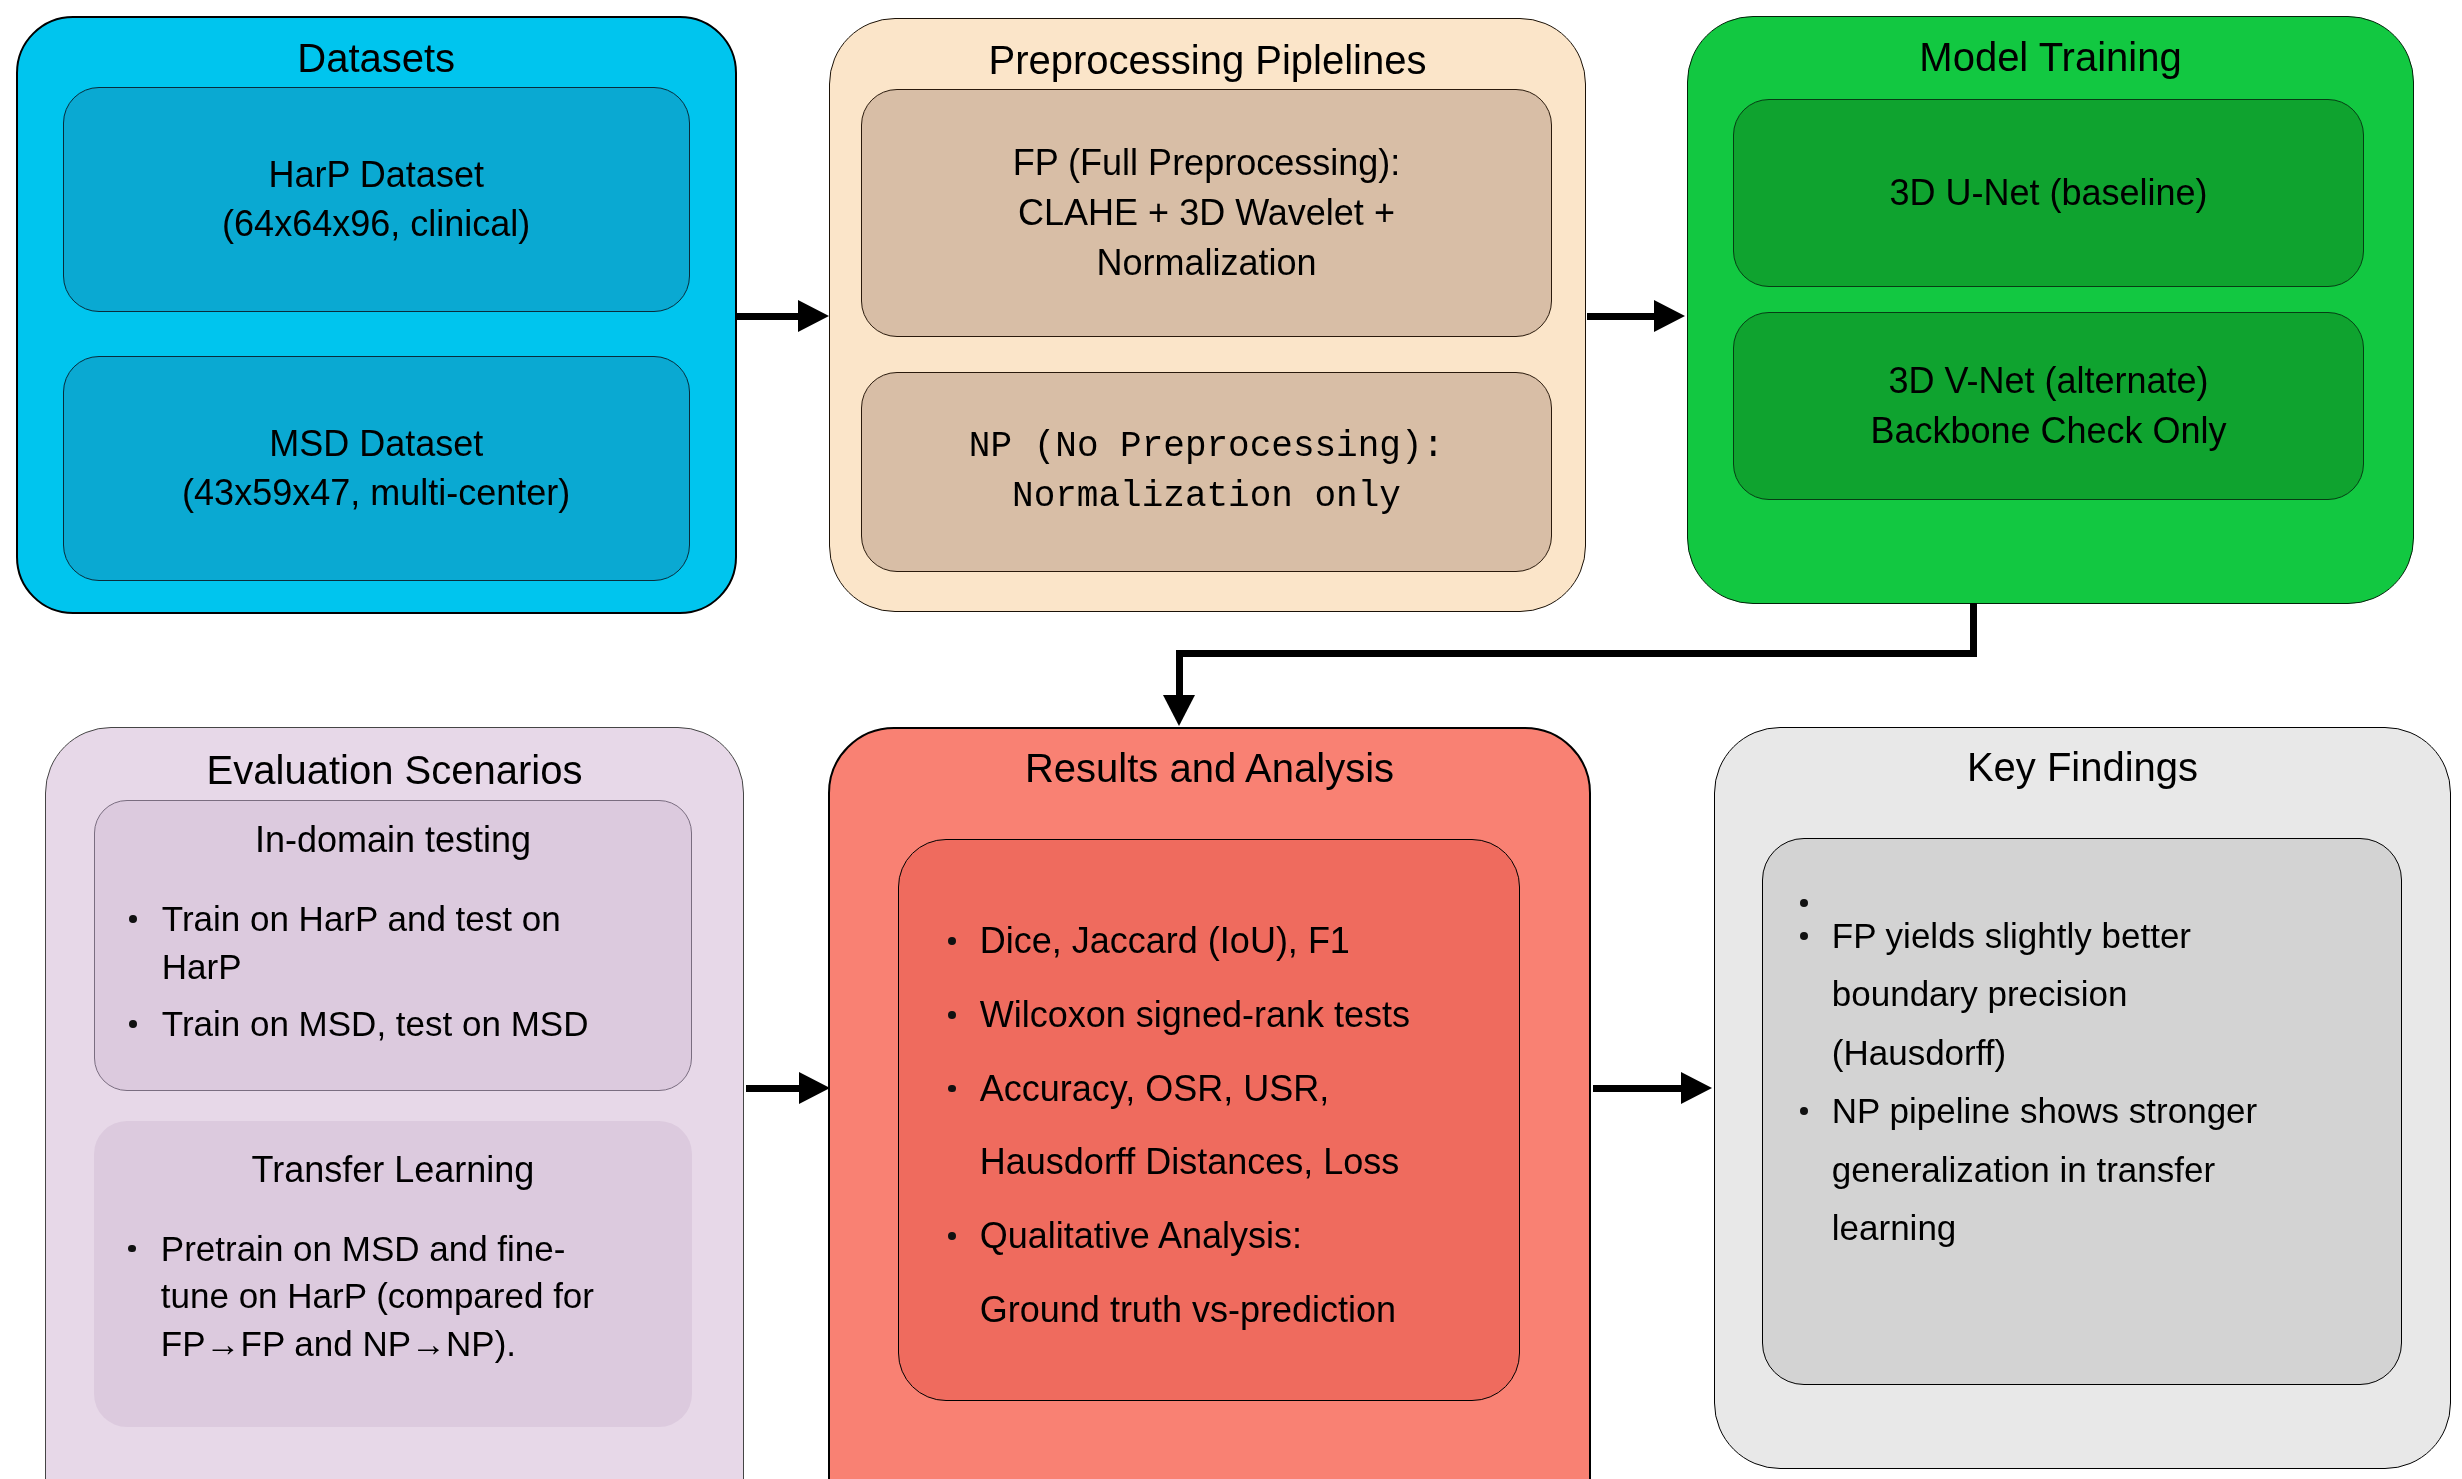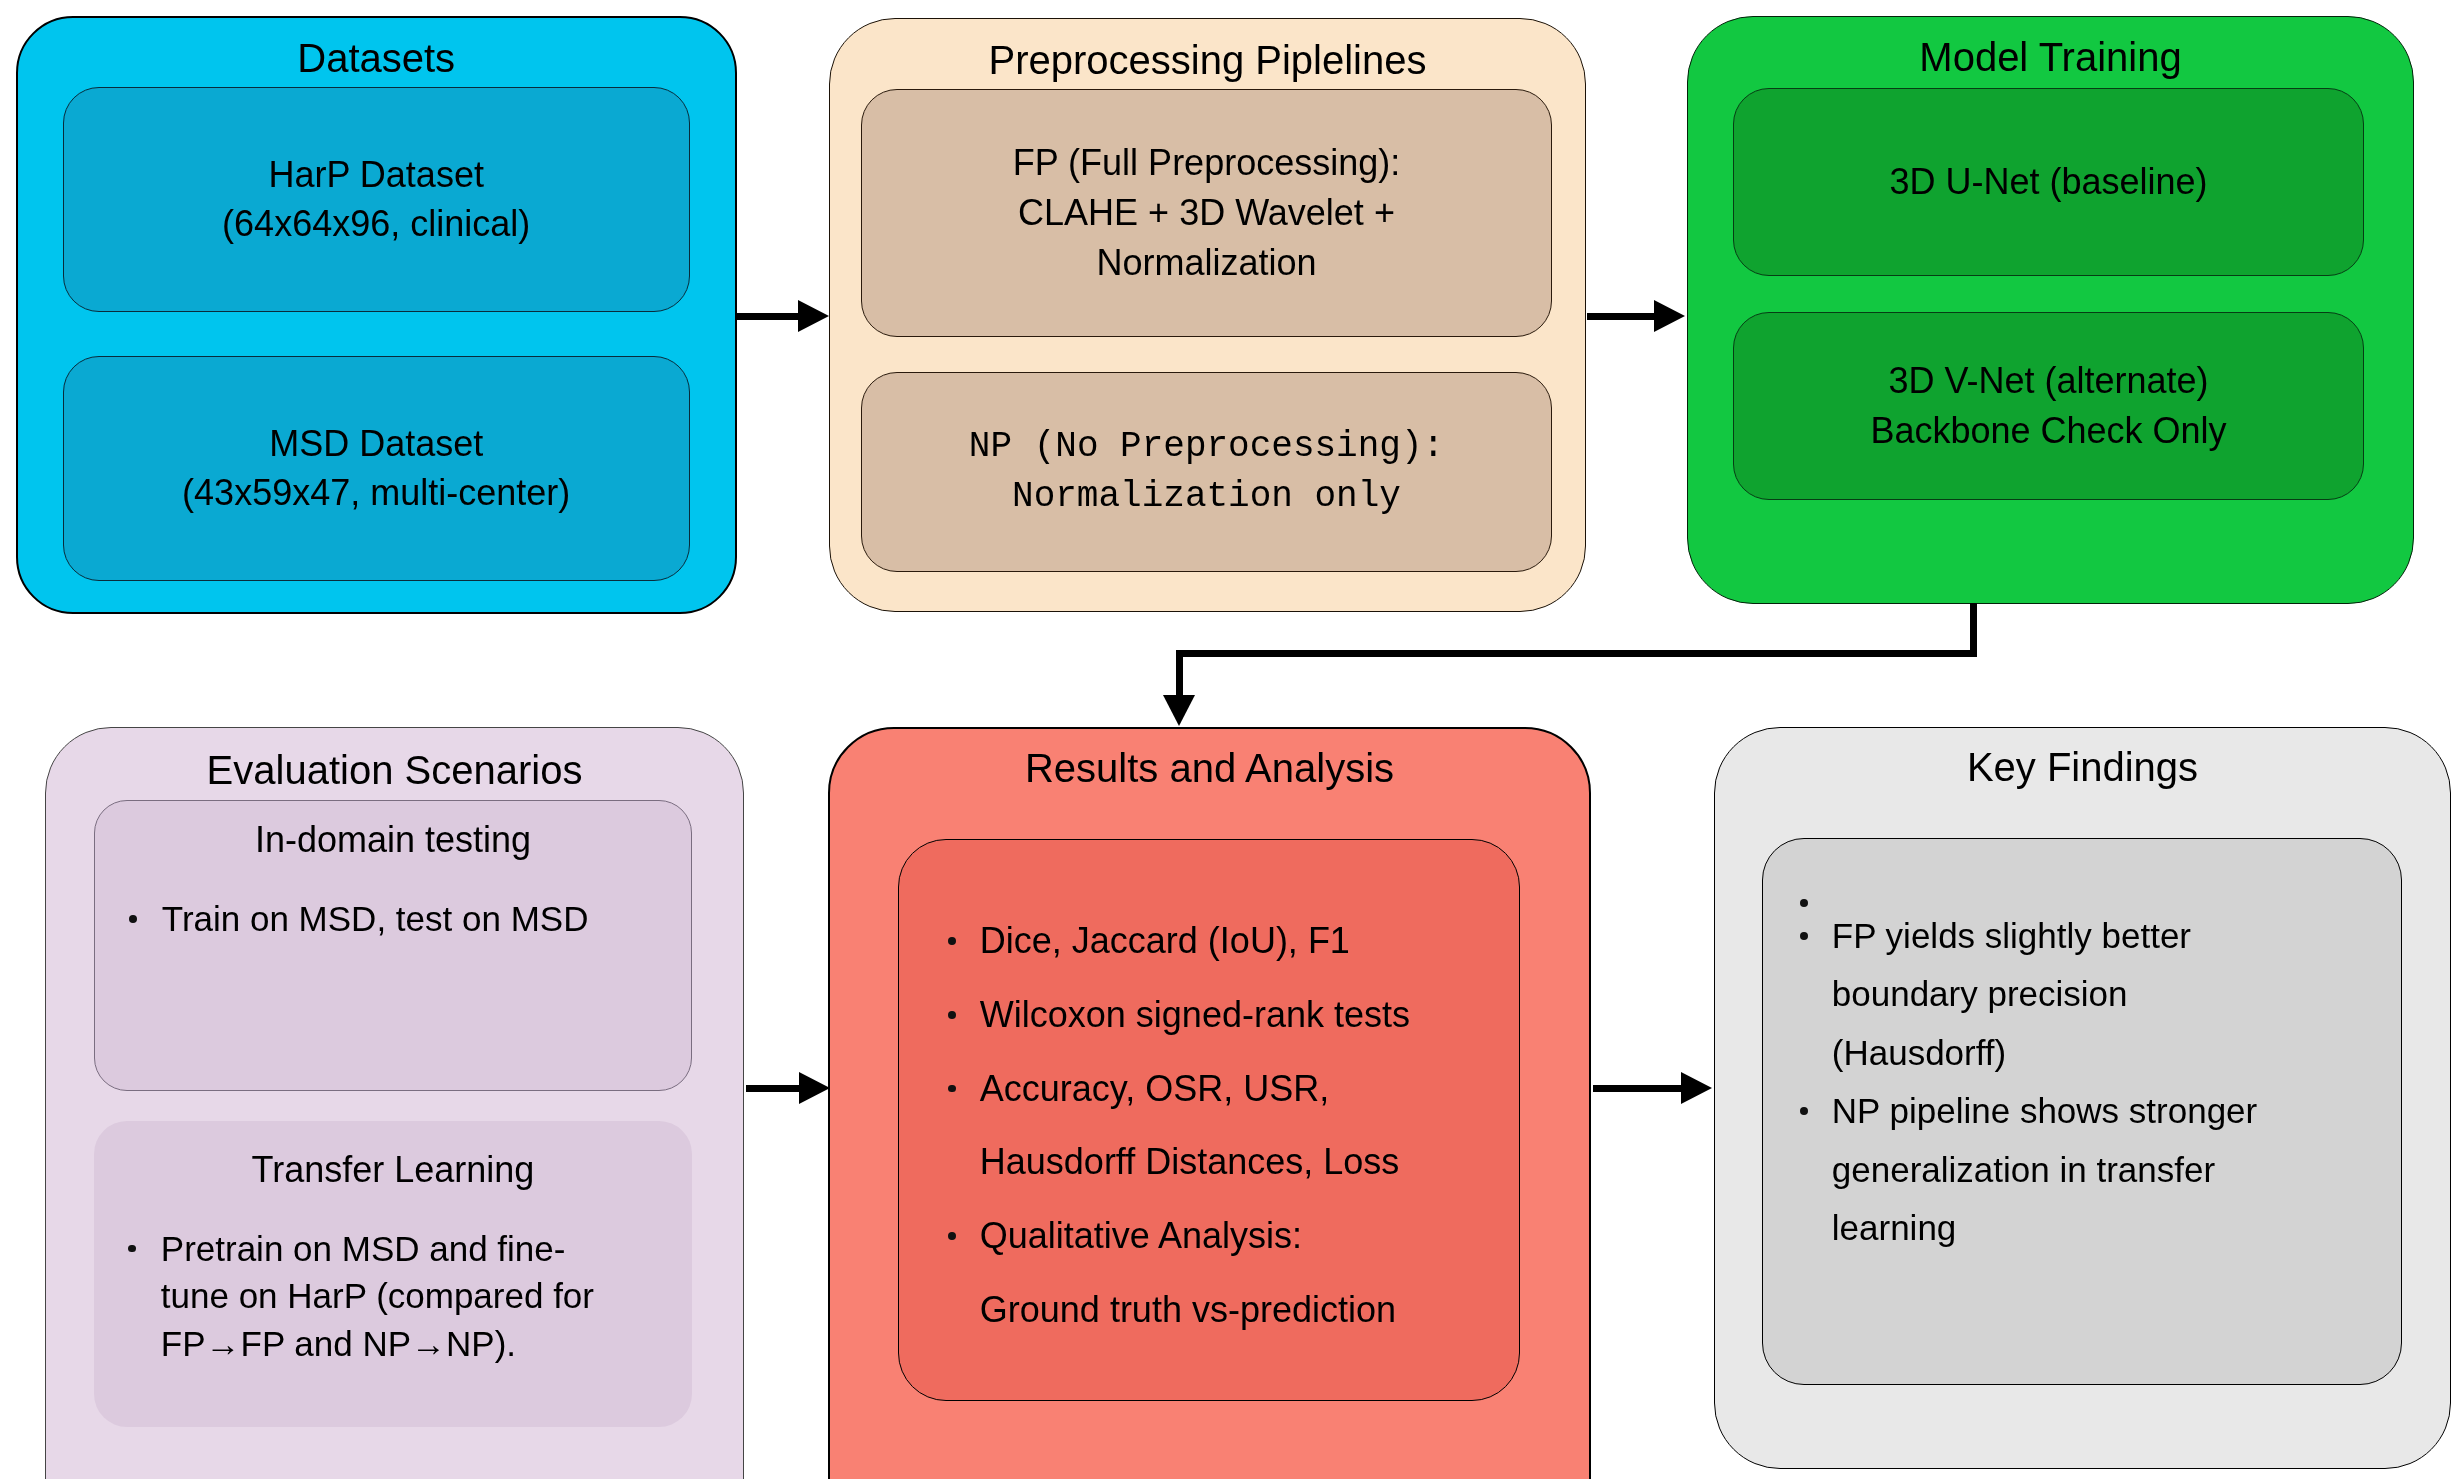--- a/index.html
+++ b/index.html
@@ -85,36 +85,41 @@
 Normalization</div>
     </div>
     <div class="subbox" id="sub-np" style="background-color: rgb(216, 190, 166); font-family: Liberation Mono, monospace;">
       <div class="subtext">NP (No Preprocessing):
 Normalization only</div>
     </div>
   </div>
 
   <div class="node" id="node-model" style="background-color: rgb(18, 200, 65);">
     <div class="node-title">Model Training</div>
-    <div class="subbox" id="sub-unet" style="background-color: rgb(15, 163, 47);">
+    <div class="subbox" id="sub-unet" style="background-color: rgb(15, 163, 47); margin-top: 11px;">
       <div class="subtext">3D U-Net (baseline)</div>
     </div>
     <div class="subbox" id="sub-vnet" style="background-color: rgb(15, 163, 47);">
       <div class="subtext">3D V-Net (alternate)
 Backbone Check Only</div>
     </div>
   </div>
 
   <div class="node" id="node-eval" style="background-color: rgb(231, 216, 232);">
     <div class="node-title">Evaluation Scenarios</div>
     <div id="sub-indomain" style="background-color: rgb(220, 202, 222);">
       <div class="subhead">In-domain testing</div>
       <div class="bullets eval-bullets">
         <div class="bullet">
           <span class="dot"></span>
+          <span class="btext">Train on HarP and test on
+HarP</span>
+        </div>
+        <div class="bullet">
+          <span class="dot"></span>
           <span class="btext">Train on MSD, test on MSD</span>
         </div>
       </div>
     </div>
     <div id="sub-transfer" style="background-color: rgb(220, 202, 222);">
       <div class="subhead">Transfer Learning</div>
       <div class="bullets eval-bullets">
         <div class="bullet">
           <span class="dot"></span>
           <span class="btext">Pretrain on MSD and fine-

